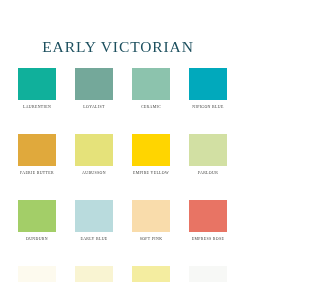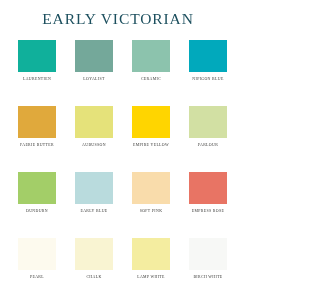--- a/index.html
+++ b/index.html
@@ -69,21 +69,21 @@
     text-align: center;
     line-height: 1.1;
     white-space: nowrap;
   }
 </style>
 </head>
 <body style="background: rgb(255, 255, 255);">
 
 <div class="sheet">
 
-  <h1 class="palette-title" style="color: rgb(28, 79, 94);">EARLY VICTORIAN</h1>
+  <h1 class="palette-title" style="color: rgb(28, 79, 94); margin-top: 28px;">EARLY VICTORIAN</h1>
 
   <div class="grid">
 
     <div class="row">
       <div class="cell">
         <span class="swatch" style="background-color: rgb(16, 176, 155);"></span>
         <span class="swatch-label" style="color: rgb(58, 58, 56);">LAURENTIEN</span>
       </div>
       <div class="cell">
         <span class="swatch" style="background-color: rgb(116, 168, 154);"></span>

